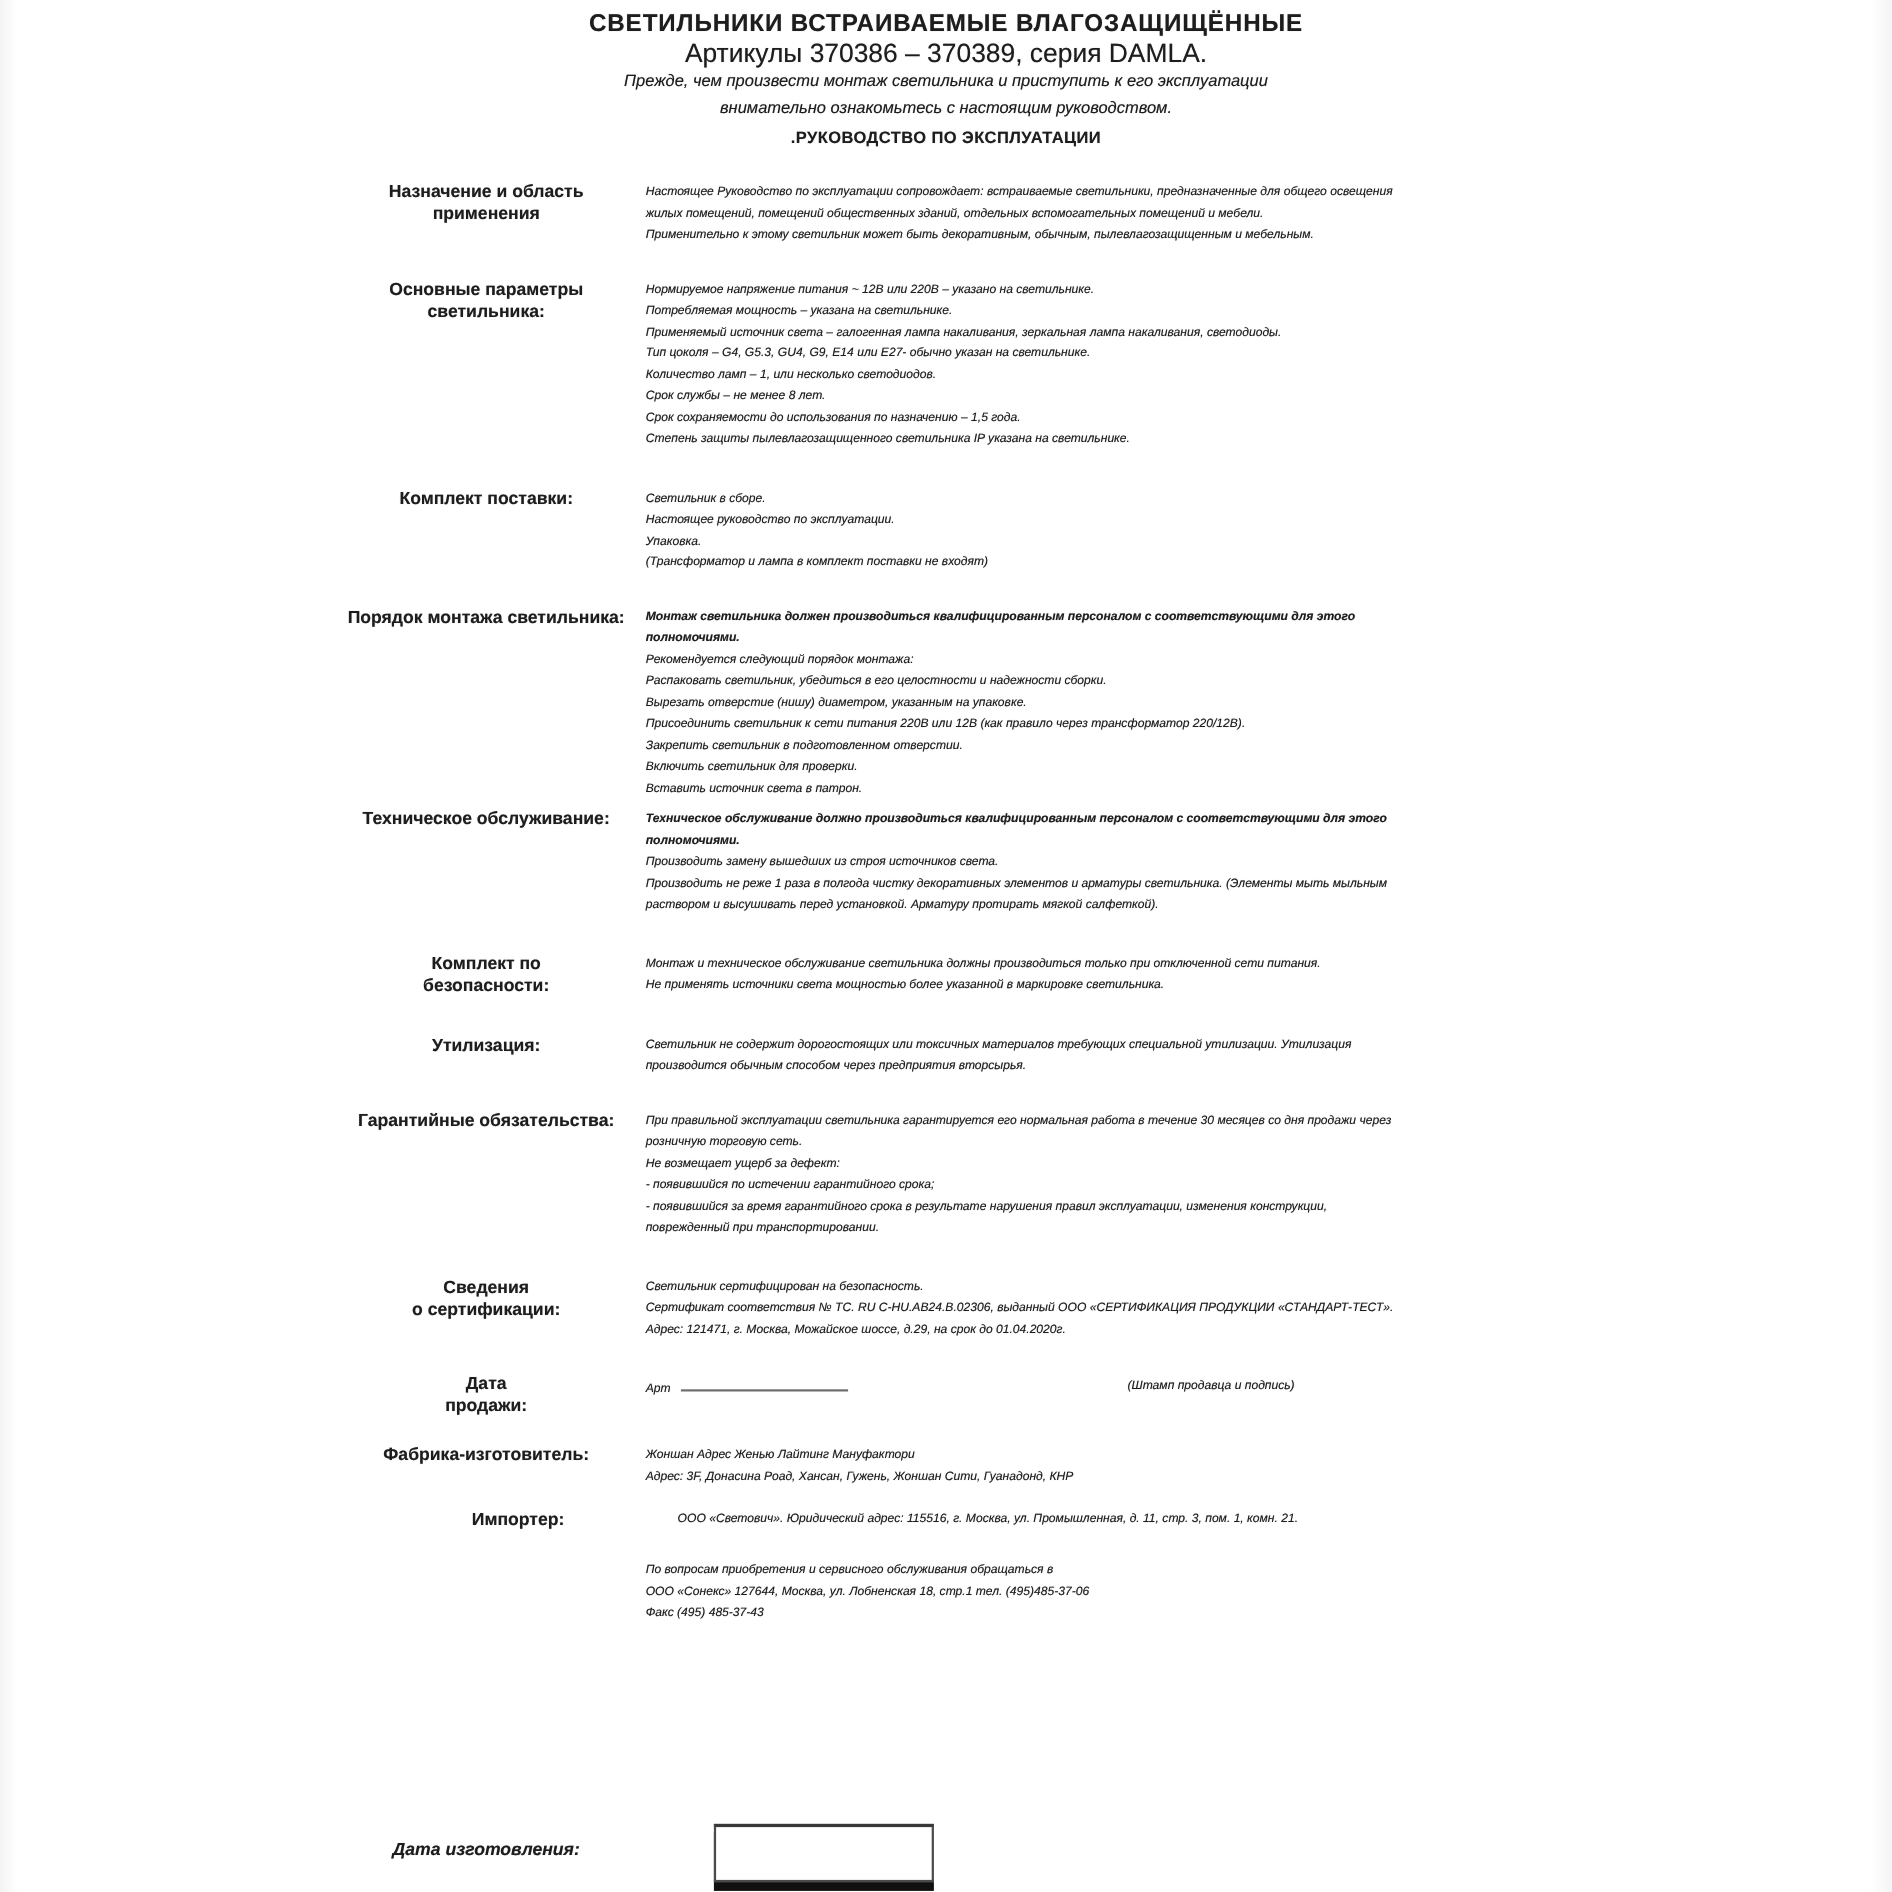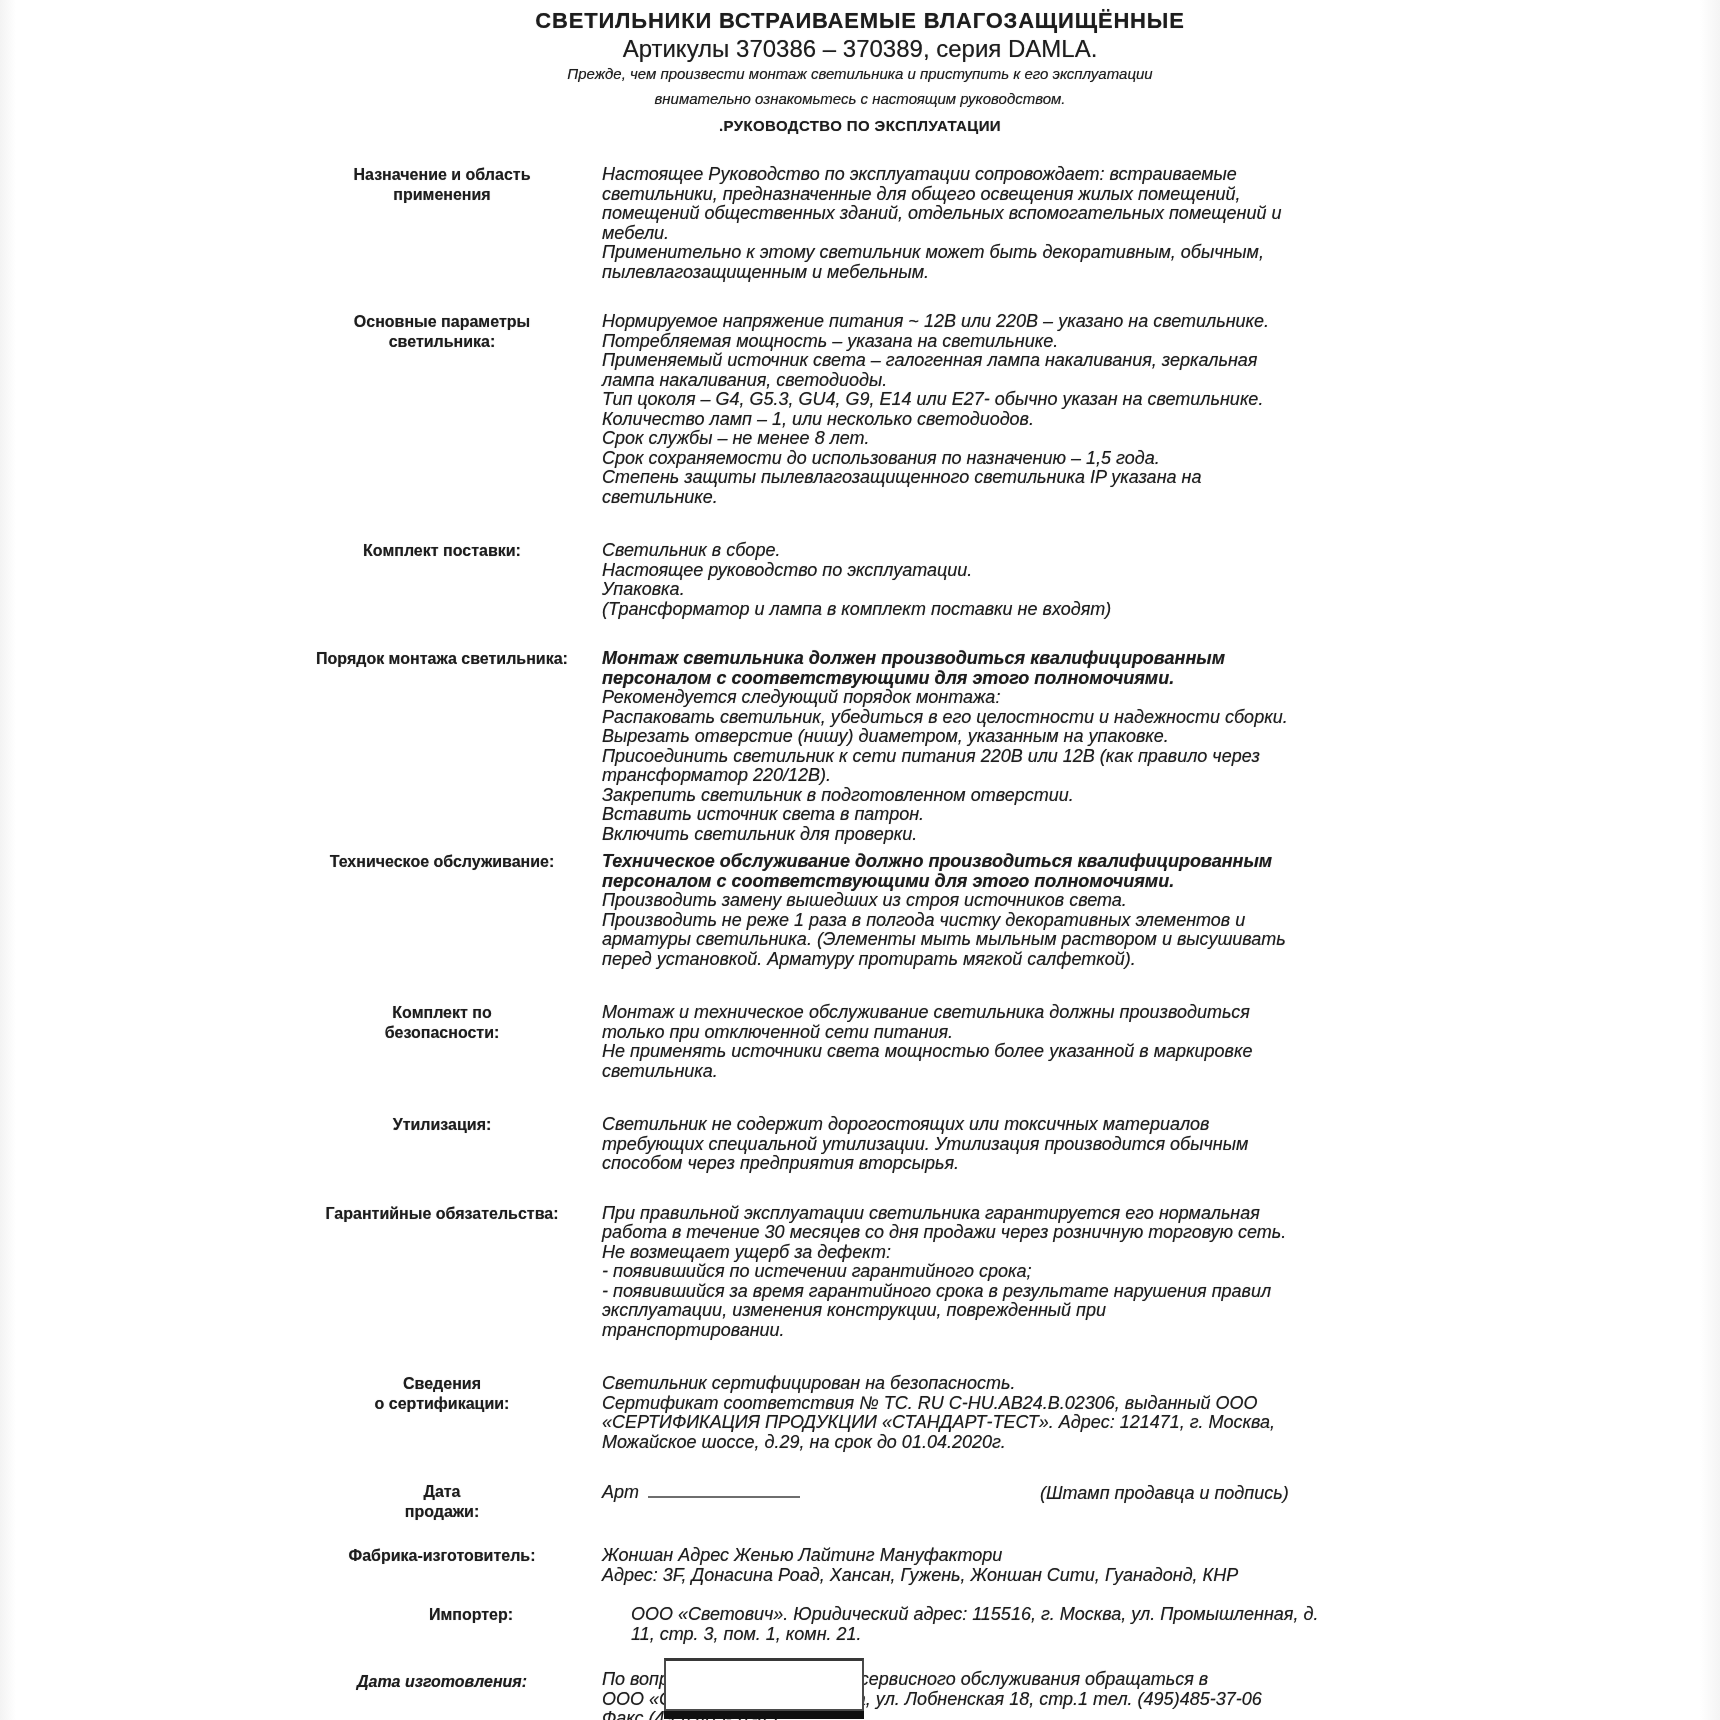--- a/index.html
+++ b/index.html
@@ -18,22 +18,22 @@
   .notice { font-size:15px; font-weight:normal; font-style:italic; line-height:24px; margin-top:1px; }
   .h3 { font-size:15px; font-weight:bold; letter-spacing:0.4px; line-height:26px; margin-top:2px; }
 
   .row { display:flex; align-items:flex-start; }
   .label {
     flex:none; width:272px; margin-left:306px;
     text-align:center; font-weight:bold;
     font-size:16px; line-height:20px;
   }
   .body {
-    flex:none; width:688px; margin-left:24px;
-    font-style:italic; font-size:18px; line-height:19.5px;
+    flex:none; width:688px; margin-left:9px;
+    font-style:italic; font-size:11px; line-height:19.5px;
     position:relative;
   }
   .body p { margin:0; }
   .body p.b { font-weight:bold; }
 
   
   .art { font-style:italic; }
   .artline { display:inline-block; width:152px; border-bottom:2px solid #6e6e6e; margin-left:9px; height:14px; }
   .stamp { position:absolute; left:438px; top:2px; white-space:nowrap; }
 
@@ -101,22 +101,22 @@
         <div class="label">
           <div>Порядок монтажа светильника:</div>
         </div>
         <div class="body">
           <p class="b">Монтаж светильника должен производиться квалифицированным персоналом с соответствующими для этого полномочиями.</p>
           <p>Рекомендуется следующий порядок монтажа:</p>
           <p>Распаковать светильник, убедиться в его целостности и надежности сборки.</p>
           <p>Вырезать отверстие (нишу) диаметром,  указанным на упаковке.</p>
           <p>Присоединить светильник к сети питания 220В или 12В (как правило через трансформатор 220/12В).</p>
           <p>Закрепить светильник в подготовленном отверстии.</p>
+          <p>Включить светильник для проверки.</p>
           <p>Вставить  источник света в патрон.</p>
-          <p>Включить светильник для проверки.</p>
         </div>
       </div>
       <div class="row" style="margin-top: 8px;">
         <div class="label">
           <div>Техническое обслуживание:</div>
         </div>
         <div class="body">
           <p class="b">Техническое обслуживание должно производиться квалифицированным персоналом с соответствующими для этого полномочиями.</p>
           <p>Производить замену вышедших из строя источников света.</p>
           <p>Производить не реже 1 раза в полгода чистку декоративных элементов и арматуры светильника. (Элементы  мыть мыльным раствором и  высушивать перед установкой.  Арматуру протирать мягкой салфеткой).</p>

